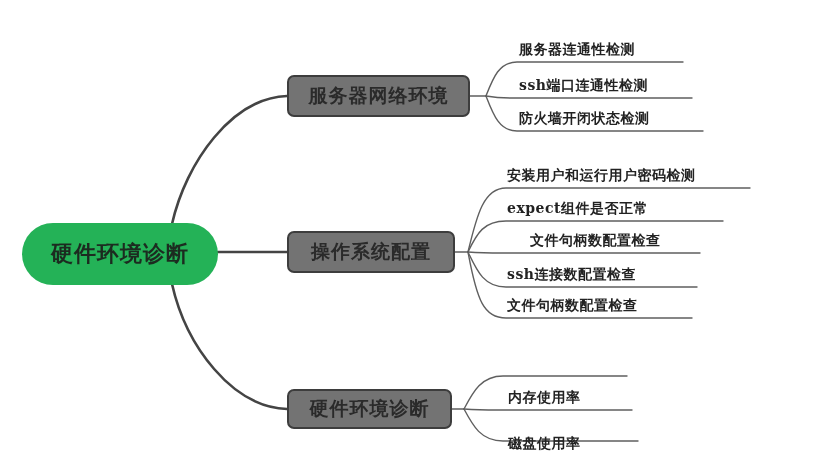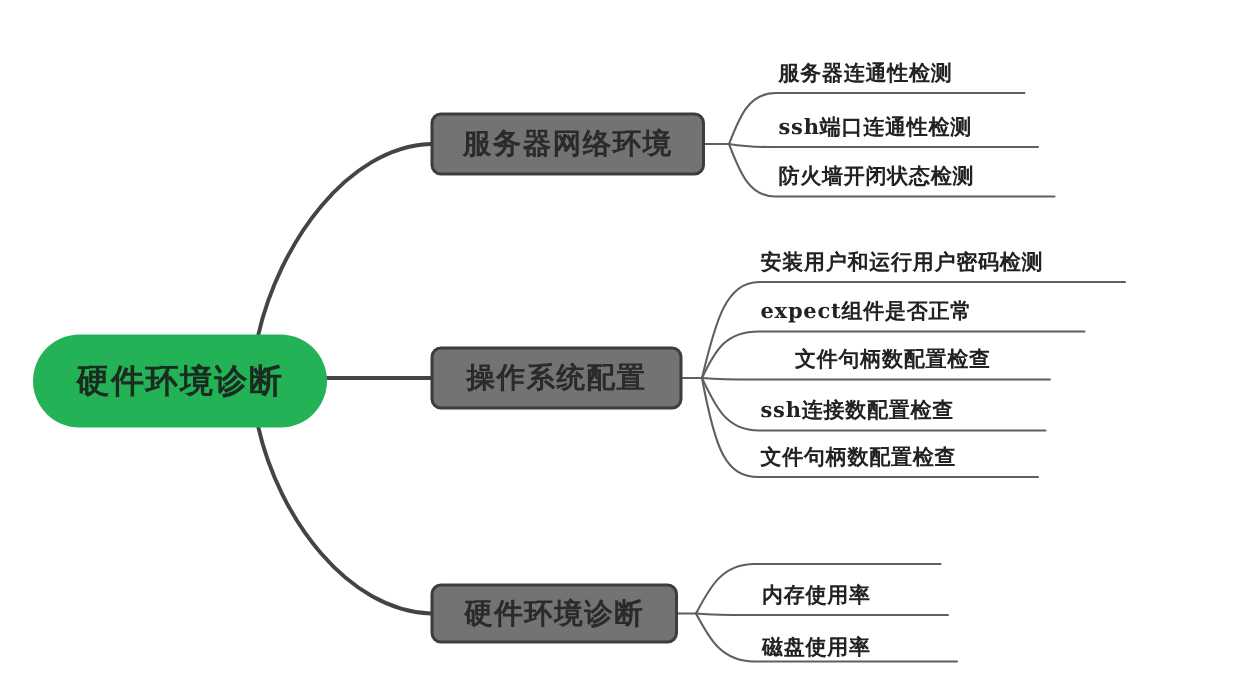--- a/index.html
+++ b/index.html
@@ -115,15 +115,15 @@
   <div class="leaf-label" style="left:519px; top:107px;">防火墙开闭状态检测</div>
   <div class="leaf-label" style="left:519px; top:74px;">ssh端口连通性检测</div>
 
   <div class="leaf-label" style="left:507px; top:164px;">安装用户和运行用户密码检测</div>
   <div class="leaf-label" style="left:507px; top:197px;">expect组件是否正常</div>
   <div class="leaf-label" style="left:530px; top:229px;">文件句柄数配置检查</div>
   <div class="leaf-label" style="left:507px; top:263px;">ssh连接数配置检查</div>
   <div class="leaf-label" style="left:507px; top:294px;">文件句柄数配置检查</div>
 
   <div class="leaf-label" style="left:508px; top:386px;">内存使用率</div>
-  <div class="leaf-label" style="left:508px; top:421px;">磁盘使用率</div>
+  <div class="leaf-label" style="left:508px; top:432px;">磁盘使用率</div>
 
 </div>
 
 </body></html>

